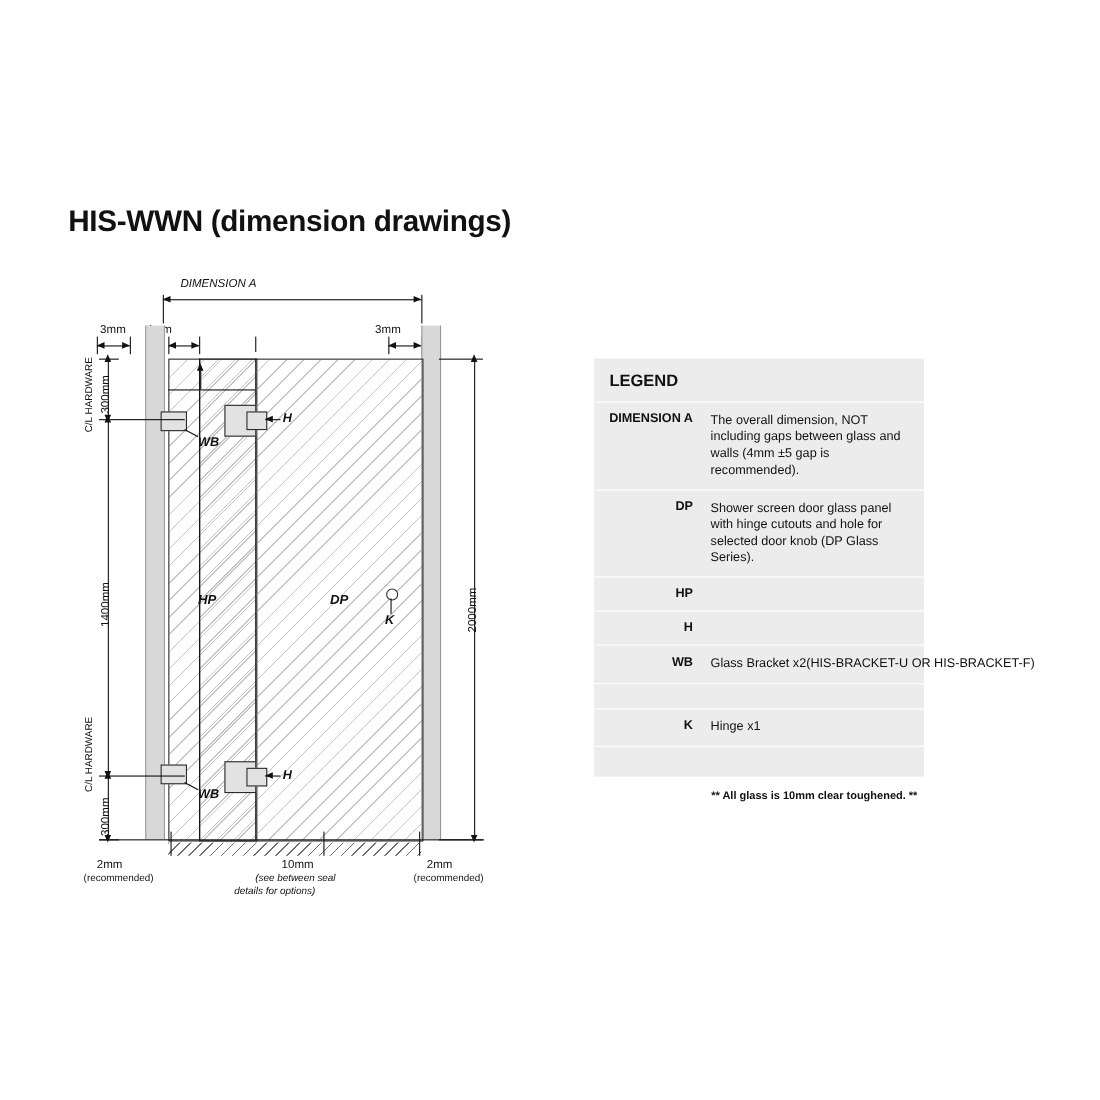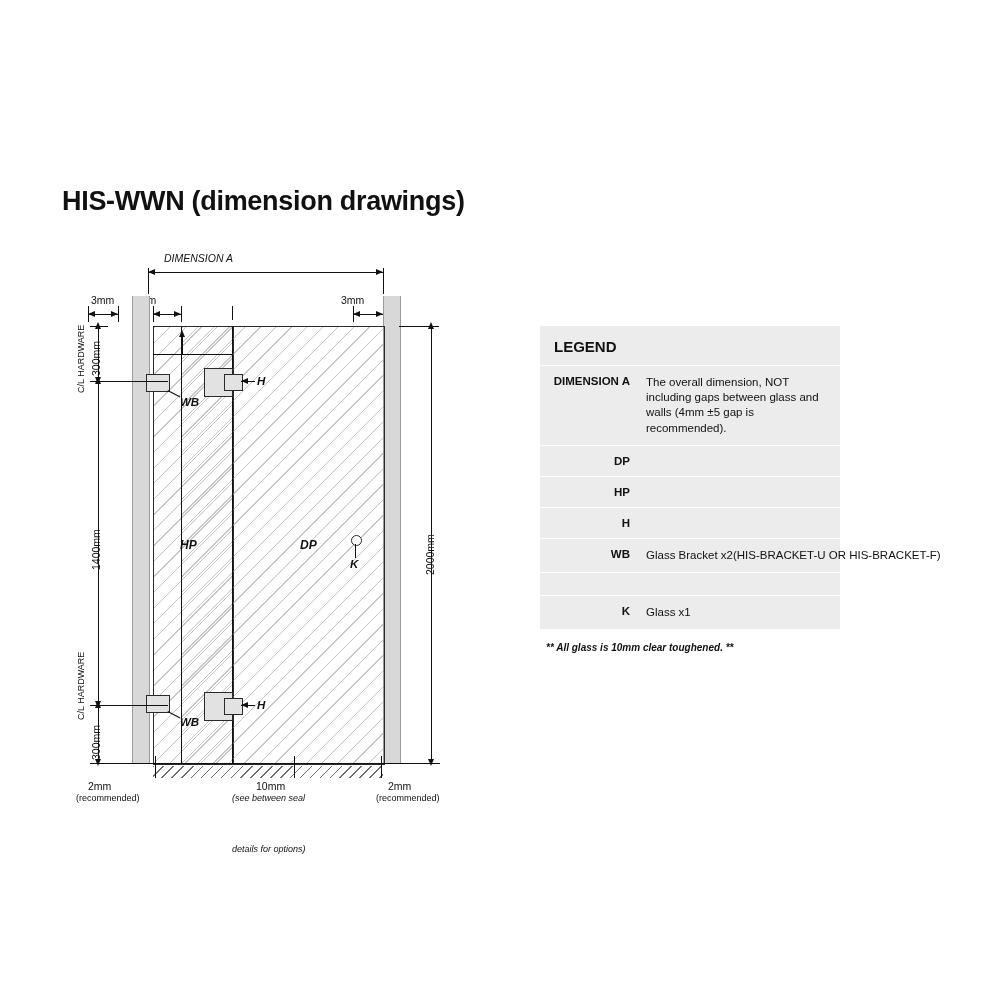--- a/index.html
+++ b/index.html
@@ -141,25 +141,25 @@
     flex: 1 1 auto;
     padding: 9px 8px 9px 8px;
     font-size: 11.5px;
     line-height: 1.32;
     box-sizing: border-box;
   }
   .lrow.wide .v { white-space: nowrap; }
   .lrow.blank { min-height: 22px; }
   #legend-note {
     font-size: 10px;
-    font-style: italic;
     font-weight: bold;
-    text-align: left;
+    text-align: right;
     padding: 12px 6px 12px 6px;
     background: #ffffff;
+    margin-top: 27px;
   }
 </style>
 </head>
 <body>
 
 <div id="title">HIS-WWN (dimension drawings)</div>
 
 <div id="drawing">
 
   <div class="lbl it" style="left:104px; top:2px;">DIMENSION A</div>
@@ -266,37 +266,38 @@
 
   <div class="vline" style="left:95px; top:506px; height:22px;"></div>
   <div class="vline" style="left:234px; top:506px; height:22px;"></div>
   <div class="vline" style="left:321px; top:506px; height:22px;"></div>
 
   <div class="lbl" style="left:28px; top:530px;">2mm</div>
   <div class="lbl small" style="left:16px; top:543px;">(recommended)</div>
 
   <div class="lbl" style="left:196px; top:530px;">10mm</div>
   <div class="lbl small it" style="left:172px; top:543px;">(see between seal</div>
-  <div class="lbl small it" style="left:172px; top:555px;margin-top:39px;">details for options)</div>
+  <div class="lbl small it" style="left:153px; top:555px;">details for options)</div>
 
   <div class="lbl" style="left:328px; top:530px;">2mm</div>
   <div class="lbl small" style="left:316px; top:543px;">(recommended)</div>
 
 </div>
 
 <div id="legend">
   <div id="legend-title">LEGEND</div>
 
   <div class="lrow">
     <div class="k">DIMENSION A</div>
     <div class="v">The overall dimension, NOT including gaps between glass and walls (4mm ±5 gap is recommended).</div>
   </div>
 
   <div class="lrow">
     <div class="k">DP</div>
+    <div class="v">Shower screen door glass panel with hinge cutouts and hole for selected door knob (DP Glass Series).</div>
   </div>
 
   <div class="lrow">
     <div class="k">HP</div>
   </div>
 
   <div class="lrow">
     <div class="k">H</div>
   </div>
 
@@ -305,17 +306,17 @@
     <div class="v">Glass Bracket x2(HIS-BRACKET-U OR HIS-BRACKET-F)</div>
   </div>
 
   <div class="lrow blank">
     <div class="k"></div>
     <div class="v"></div>
   </div>
 
   <div class="lrow">
     <div class="k">K</div>
-    <div class="v">Glass x1</div>
+    <div class="v">Hinge x1</div>
   </div>
 
   <div id="legend-note">** All glass is 10mm clear toughened. **</div>
 </div>
 
 </body></html>

